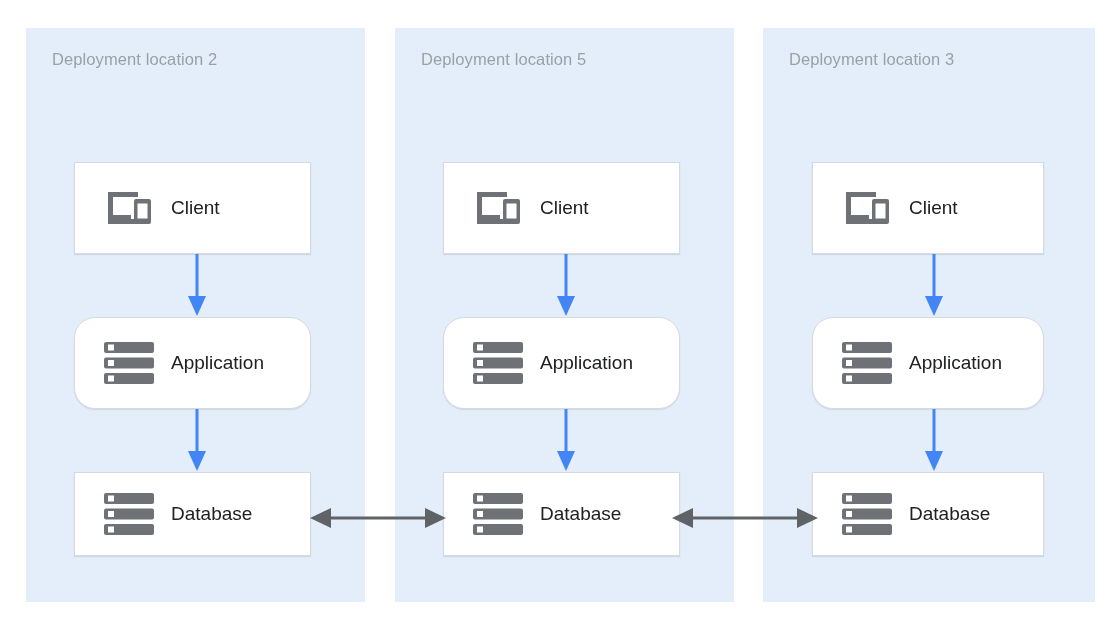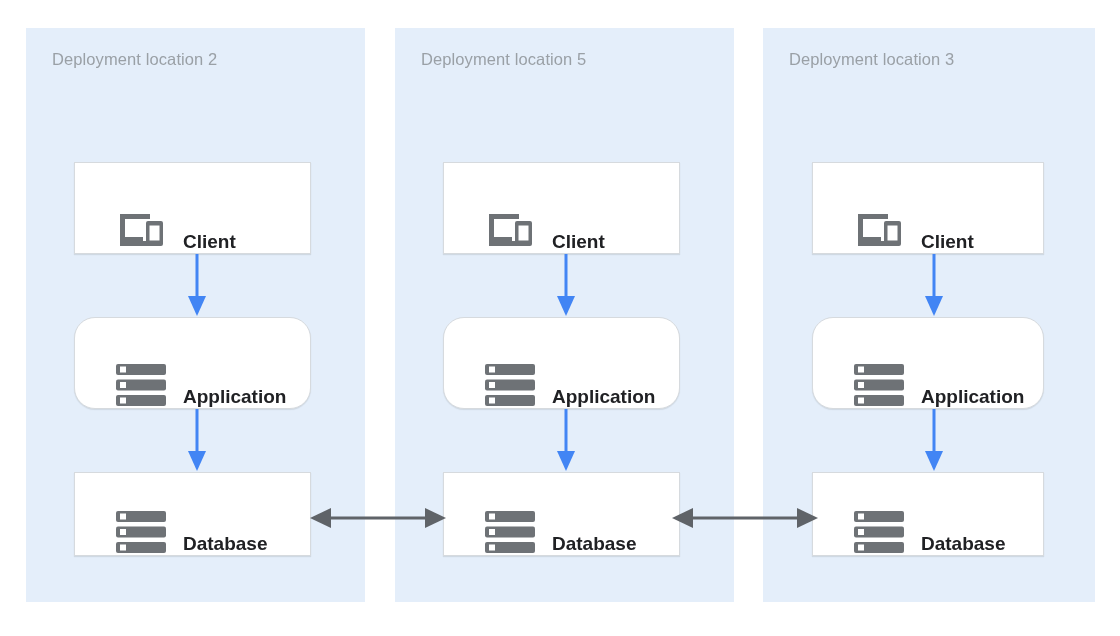--- a/index.html
+++ b/index.html
@@ -45,23 +45,22 @@
   }
 
   
   .node {
     position: absolute;
     background: #ffffff;
     border: 1px solid #d6dade;
     box-sizing: border-box;
     box-shadow: 0 1px 1px rgba(60,64,67,0.12);
     display: flex;
-    align-items: flex-end;
-    padding-left: 40px;
-    font-weight: bold;
+    align-items: center;
+    padding-left: 28px;
   }
   .node-label {
     font-size: 19px;
     color: #202124;
     white-space: nowrap;
   }
 
   
   .node.client   { left: 48px;  top: 134px; width: 237px; height: 92px; }
   .node.app      { left: 48px;  top: 289px; width: 237px; height: 92px; border-radius: 21px; }

